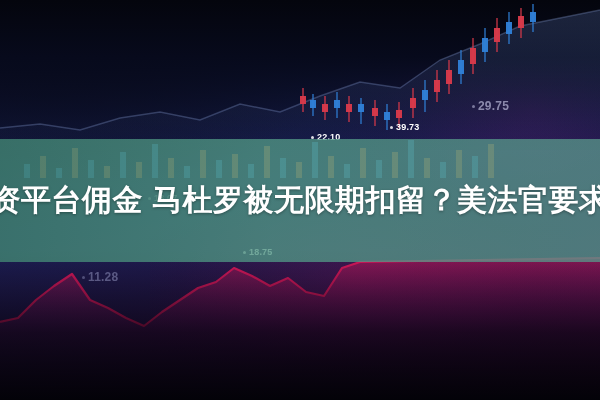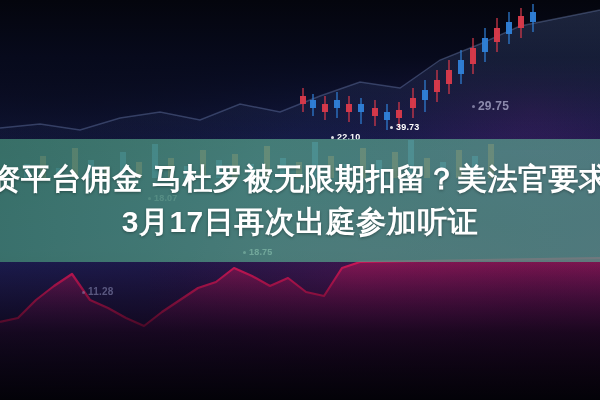--- a/index.html
+++ b/index.html
@@ -218,29 +218,28 @@
       </g>
     <g id="g-area">
         <path d="M0,322 L18,318 L36,300 L54,286 L72,274 L90,300 L108,308 L126,318 L144,326 L162,312 L180,300 L198,288 L216,282 L234,268 L252,276 L270,286 L288,278 L306,292 L324,296 L342,268 L360,262 L600,258 L600,400 L0,400 Z" fill="url(#areaFill)"></path>
         <path d="M0,322 L18,318 L36,300 L54,286 L72,274 L90,300 L108,308 L126,318 L144,326 L162,312 L180,300 L198,288 L216,282 L234,268 L252,276 L270,286 L288,278 L306,292 L324,296 L342,268 L360,262 L600,258" fill="none" stroke="#e0195f" stroke-width="2.2" stroke-linejoin="round"></path>
       </g>
   </svg>
 
   <div class="bg-botdark"></div>
 
   <div id="price-tags">
-      <div class="price-tag" style="left: 311px; top: 132px; color: rgb(255, 255, 255); font-size: 9px; opacity: 1; margin-left: 20px;"><span class="dot"></span><span>22.10</span></div>
+      <div class="price-tag" style="left: 311px; top: 132px; color: rgb(255, 255, 255); font-size: 9px; opacity: 1;"><span class="dot"></span><span>22.10</span></div>
       <div class="price-tag" style="left: 390px; top: 122px; color: rgb(255, 255, 255); font-size: 9px; opacity: 1;"><span class="dot"></span><span>39.73</span></div>
       <div class="price-tag" style="left: 472px; top: 99px; color: rgb(185, 185, 216); font-size: 12px; opacity: 0.7;"><span class="dot"></span><span>29.75</span></div>
       <div class="price-tag" style="left: 148px; top: 193px; color: rgb(232, 239, 236); font-size: 9px; opacity: 0.55;"><span class="dot"></span><span>18.07</span></div>
       <div class="price-tag" style="left: 243px; top: 247px; color: rgb(255, 255, 255); font-size: 9px; opacity: 0.95;"><span class="dot"></span><span>18.75</span></div>
-      <div class="price-tag" style="left: 82px; top: 286px; color: rgb(143, 144, 187); font-size: 10px; opacity: 0.55;"><span class="dot"></span><span>11.28</span></div>
+      <div class="price-tag" style="left: 82px; top: 270px; color: rgb(143, 144, 187); font-size: 12px; opacity: 0.55;"><span class="dot"></span><span>11.28</span></div>
     </div>
 
   <div class="band"></div>
   <div class="band-shade"></div>
 
   <div class="headline">
     <div class="headline-line">配资平台佣金 马杜罗被无限期扣留？美法官要求其</div>
-    <div class="headline-line">3月17日再次出庭参加听证</div>
   </div>
 
 </div>
 
 </body></html>

